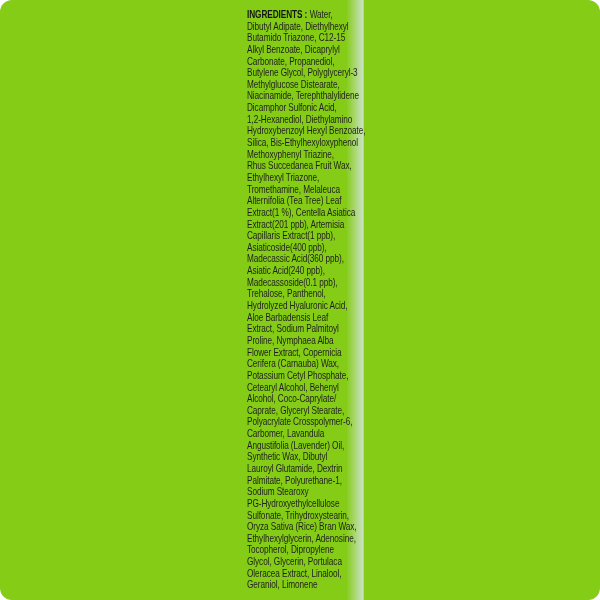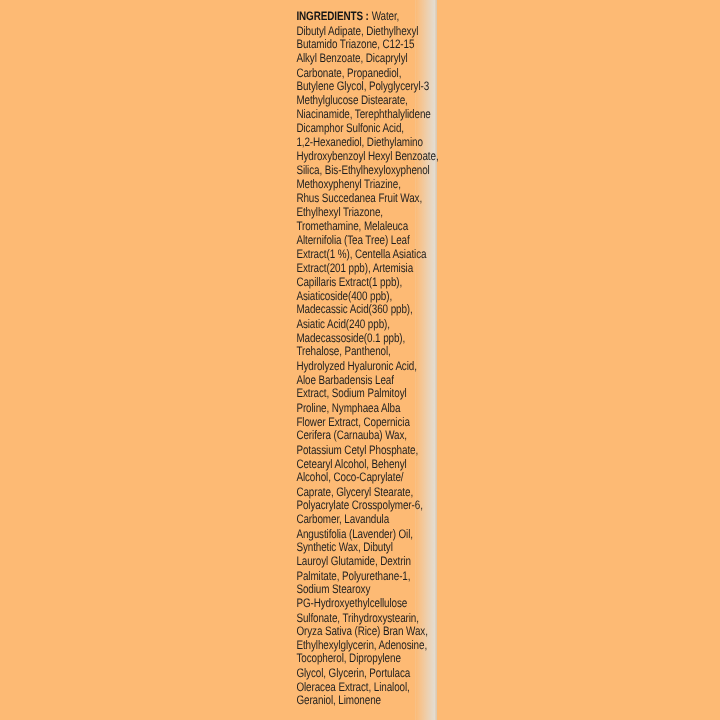--- a/index.html
+++ b/index.html
@@ -10,21 +10,22 @@
     width: 600px;
     height: 600px;
     background: #ffffff;
     overflow: hidden;
     font-family: "Liberation Sans", sans-serif;
   }
   .page {
     position: relative;
     width: 600px;
     height: 600px;
-    background: #fdba74;
+    background: #84cc16;
+    border-radius: 12px;
   }
   
   .pkg-edge {
     position: absolute;
     left: 346px;
     top: 0;
     width: 17px;
     height: 600px;
     background: linear-gradient(to right, rgba(227,237,243,0), rgba(219,231,239,0.8));
     border-right: 1px solid rgba(199,214,224,0.75);

